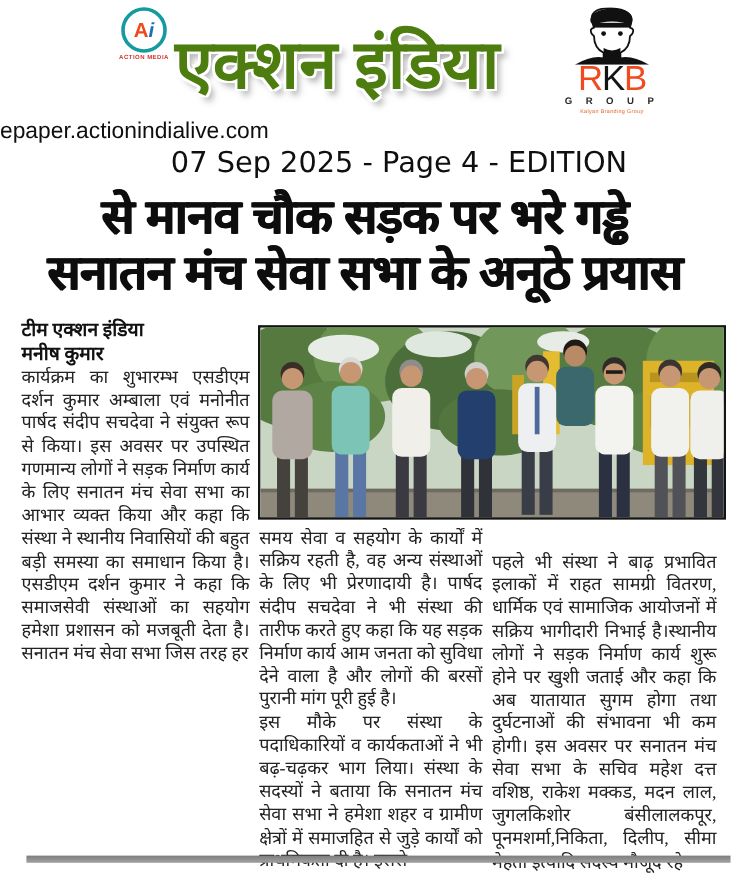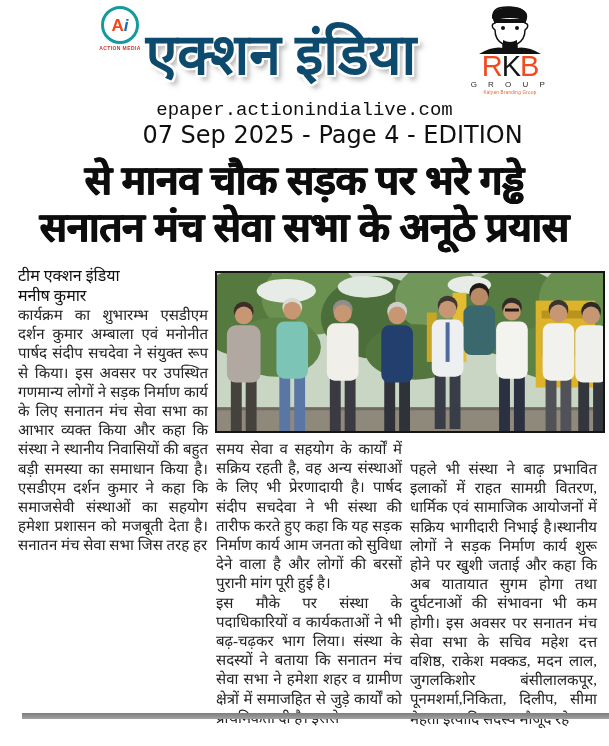--- a/index.html
+++ b/index.html
@@ -10,53 +10,53 @@
   .ai-logo{position:absolute;left:94px;top:6px;width:52px;text-align:center;
            font-family:"Liberation Sans",sans-serif;}
   .ai-circle{width:32px;height:32px;margin:0 auto;border:3px solid #159aa0;border-radius:50%;
              display:flex;align-items:center;justify-content:center;background:#fff;
              font-weight:bold;font-size:17px;line-height:1;}
   .ai-a{color:#f0481c;}
   .ai-i{color:#1b6fb5;font-style:italic;}
   .ai-label{margin-top:1px;font-size:5px;font-weight:bold;color:#d0342c;letter-spacing:.4px;}
 
   .masthead{position:absolute;left:98px;top:22px;width:366px;text-align:center;
-            font-size:57px;font-weight:bold;color:#0c4a6e;line-height:1.15;white-space:nowrap;
+            font-size:57px;font-weight:bold;color:#4d7c0f;line-height:1.15;white-space:nowrap;
             text-shadow:-2px -2px 0 #fff,0 -2px 0 #fff,2px -2px 0 #fff,-2px 0 0 #fff,
                         2px 0 0 #fff,-2px 2px 0 #fff,0 2px 0 #fff,2px 2px 0 #fff,
                         4px 5px 5px rgba(100,100,100,.5);}
 
   .rkb{position:absolute;left:452px;top:6px;width:116px;text-align:center;
        font-family:"Liberation Sans",sans-serif;}
   .rkb-face{display:block;margin:0 auto;}
   .rkb-name{font-size:29px;font-weight:normal;line-height:.85;letter-spacing:-1px;}
   .rkb-r,.rkb-b{color:#f04a1e;}
   .rkb-k{color:#141414;}
-  .rkb-group{font-size:8px;font-weight:normal;color:#2a2a2a;letter-spacing:4.5px;margin-top:1px;}
+  .rkb-group{font-size:8px;font-weight:bold;color:#2a2a2a;letter-spacing:4.5px;margin-top:1px;}
   .rkb-tagline{font-size:4.5px;color:#e2622a;margin-top:1px;letter-spacing:.3px;}
 
-  .site-url{position:absolute;top:99px;left:0;width:100%;text-align:center;
-            font-family:Liberation Mono, monospace;font-size:19px;color:#0f0f0f;}
+  .site-url{position:absolute;top:99px;left:0;width:100%;text-align:left;
+            font-family:Liberation Sans, sans-serif;font-size:19px;color:#0f0f0f;}
   .edition-line{position:absolute;top:121px;left:0;width:100%;text-align:center;
             font-family:"DejaVu Sans",sans-serif;font-size:24px;color:#0f0f0f;padding-left:28px;}
 
   
   .headline{position:absolute;top:157px;left:0;width:100%;text-align:center;
             font-size:40px;font-weight:bold;color:#0d0d0d;line-height:1.18;
             text-shadow:.7px 0 0 #0d0d0d,-.7px 0 0 #0d0d0d;}
 
   
   .photo-frame{position:absolute;left:215px;top:271px;width:390px;height:162px;
                border:2px solid #141414;box-sizing:border-box;background:#cdd8c8;}
   .photo-frame svg{display:block;width:100%;height:100%;}
 
   
   .col{position:absolute;font-size:15px;line-height:19.2px;color:#222;text-align:justify;}
   .col p{margin:0;}
-  .byline{font-weight:normal;font-size:16px;line-height:20px;text-align:left;color:#111;}
+  .byline{font-weight:bold;font-size:16px;line-height:20px;text-align:left;color:#111;}
   .city{font-weight:bold;color:#111;}
   .col-left{left:18px;top:266px;width:190px;}
   .col-mid{left:216px;top:440px;width:186px;}
   .col-right{left:410px;top:460px;width:187px;}
 
   .bottom-rule{position:absolute;left:22px;top:713px;width:587px;height:6px;
                background:linear-gradient(#7d7d7d,#a2a2a2);}
 </style>
 </head>
 <body>

